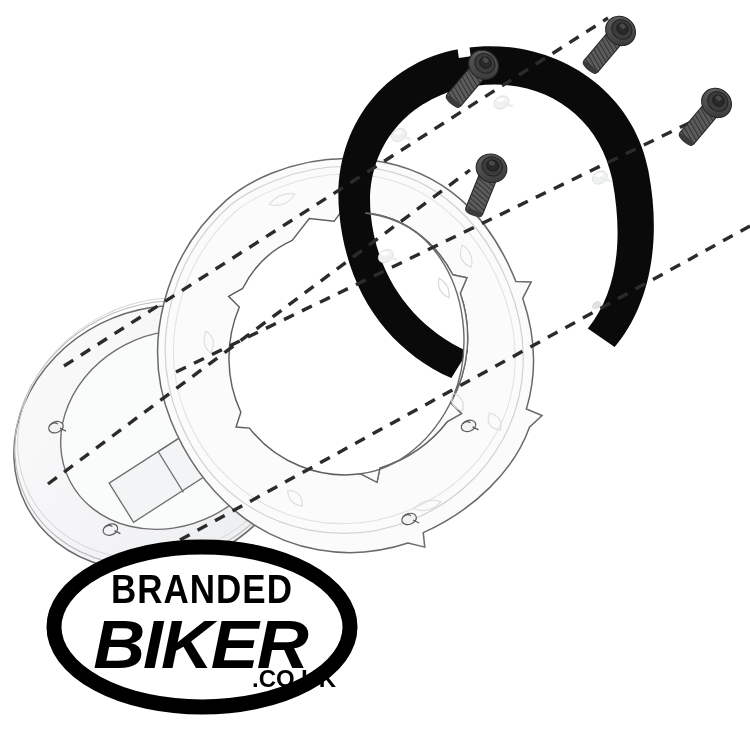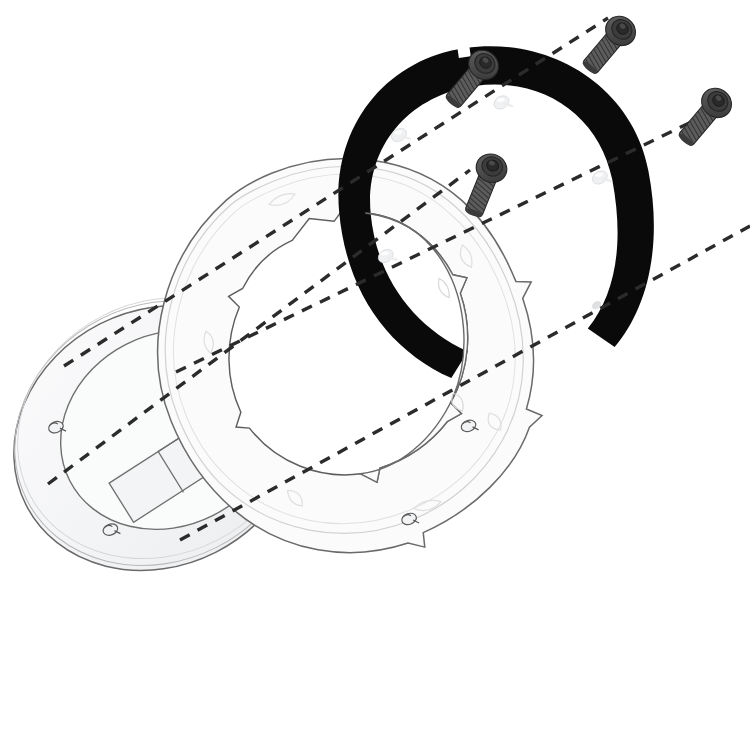--- a/index.html
+++ b/index.html
@@ -233,14 +233,22 @@
     </g>
     <g transform="translate(490,172) rotate(22)">
       <use href="#capScrew"></use>
     </g>
     <g transform="translate(714,106) rotate(40)">
       <use href="#capScrew"></use>
     </g>
 
   </svg>
 
+  <div class="logo-wrap">
+    <svg viewBox="0 0 320 185" xmlns="http://www.w3.org/2000/svg">
+      <ellipse cx="160" cy="92" rx="148" ry="80" fill="#ffffff" stroke="#000000" stroke-width="15"></ellipse>
+      <text class="logo-text-branded" x="160" y="68" text-anchor="middle" font-size="35" letter-spacing="1" transform="scale(1,1.18) translate(0,-10)">BRANDED</text>
+      <text class="logo-text-biker" x="158" y="133" text-anchor="middle" font-size="68" font-style="italic" letter-spacing="-2" transform="scale(1.06,1) translate(-9,0)">BIKER</text>
+      <text class="logo-text-domain" x="252" y="152" text-anchor="middle" font-size="24" letter-spacing="0">.CO.UK</text>
+    </svg>
+  </div>
 
 </div>
 
 </body></html>

